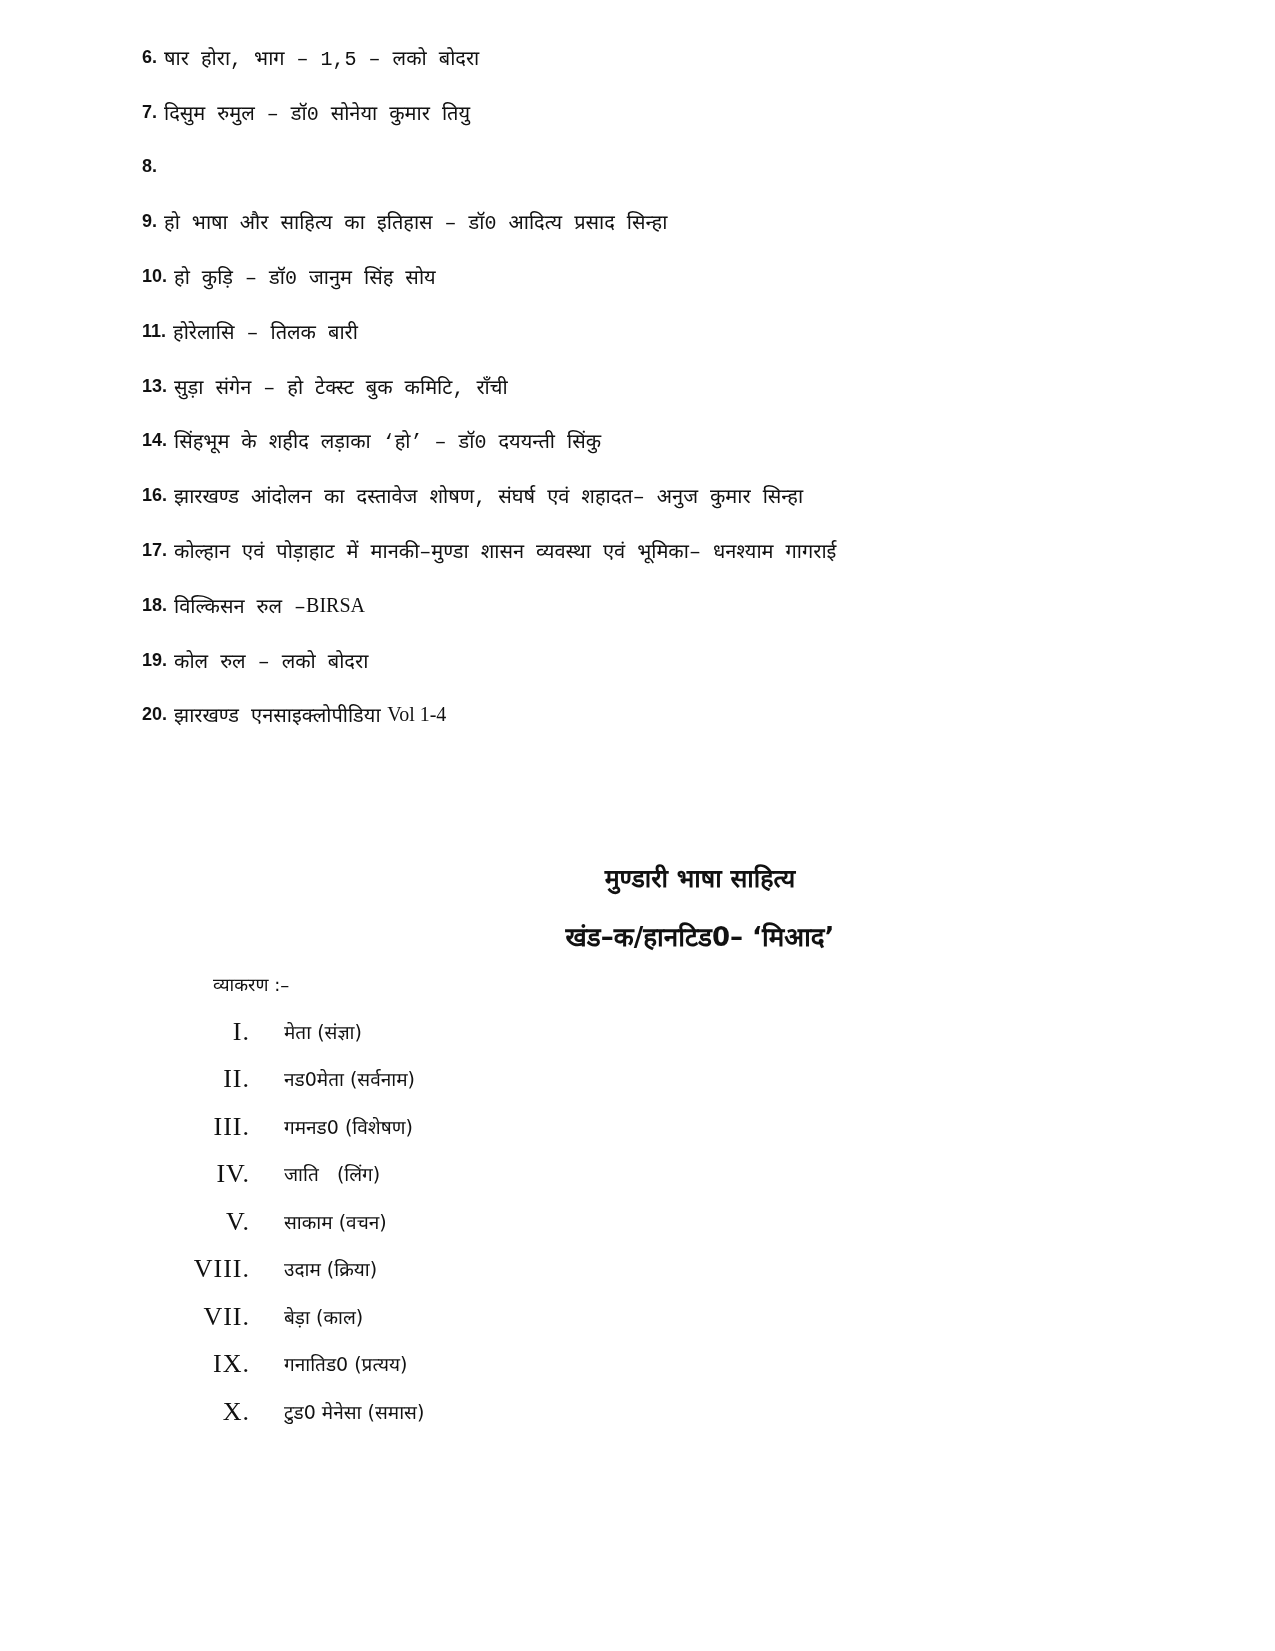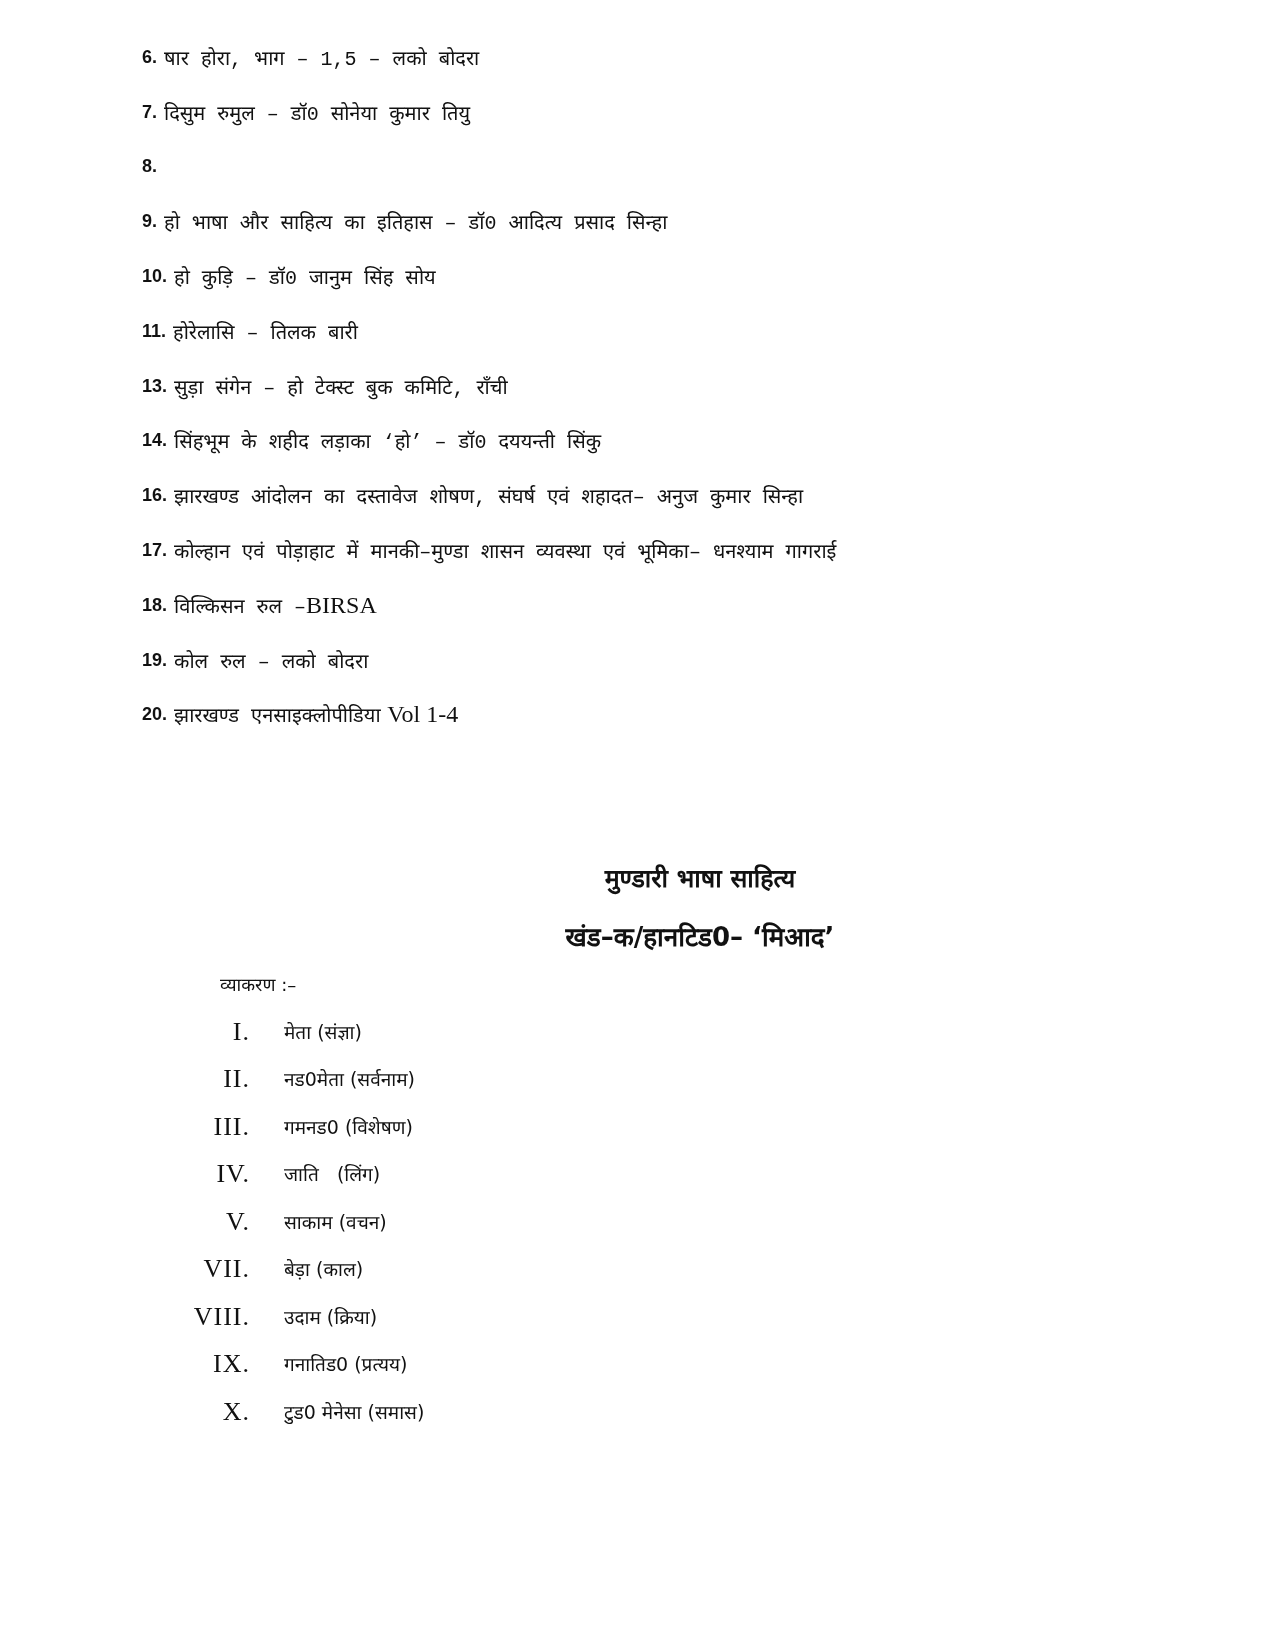--- a/index.html
+++ b/index.html
@@ -2,27 +2,27 @@
 <html><head>
 <meta charset="utf-8">
 <style>
   html, body { margin: 0; padding: 0; background: #ffffff; }
   body { width: 1275px; height: 1651px; position: relative; overflow: hidden;
          font-family: "DejaVu Sans", sans-serif; color: #111; }
   .ref-list { position: absolute; left: 142px; top: 30px; margin: 0; padding: 0; list-style: none; }
   .ref-item { height: 54.8px; display: flex; align-items: center; font-size: 21px; white-space: nowrap; }
   .ref-num { font-family: "Liberation Sans", sans-serif; font-weight: bold; font-size: 18px; margin-right: 7px; }
   .ref-text { font-family: Liberation Mono, monospace; font-size: 20px; }
-  .latin { font-family: "Liberation Serif", serif; font-size: 24px; }
+  .latin { font-family: "Liberation Serif", serif; font-size: 20px; }
   .section-title { position: absolute; left: 0; width: 1400px; text-align: center;
                    font-family: "DejaVu Sans", sans-serif; font-weight: bold; }
   .title1 { top: 860px; font-size: 25px; }
   .title1 span { text-underline-offset: 6px; text-decoration-thickness: 2px; }
   .title2 { top: 918px; font-size: 26px; }
-  .grammar-label { position: absolute; left: 220px; top: 972px; font-size: 18px; }
+  .grammar-label { position: absolute; left: 213px; top: 972px; font-size: 18px; }
   .grammar-list { position: absolute; left: 170px; top: 1008px; margin: 0; padding: 0; list-style: none; }
   .grammar-item { height: 47.5px; display: flex; align-items: center; white-space: nowrap; }
   .roman { width: 80px; text-align: right; font-family: "Liberation Serif", serif; font-size: 26px; letter-spacing: 1px; }
   .gram-text { margin-left: 34px; font-size: 19px; }
 </style>
 </head>
 <body>
 
 <ul class="ref-list">
   <li class="ref-item">
@@ -96,26 +96,26 @@
     </li>
   <li class="grammar-item">
       <span class="roman">IV.</span>
       <span class="gram-text" style="white-space:pre">जाति   (लिंग)</span>
     </li>
   <li class="grammar-item">
       <span class="roman">V.</span>
       <span class="gram-text">साकाम (वचन)</span>
     </li>
   <li class="grammar-item">
+      <span class="roman">VIII.</span>
+      <span class="gram-text">उदाम (क्रिया)</span>
+    </li>
+  <li class="grammar-item">
       <span class="roman">VII.</span>
       <span class="gram-text">बेड़ा (काल)</span>
-    </li>
-  <li class="grammar-item">
-      <span class="roman">VIII.</span>
-      <span class="gram-text">उदाम (क्रिया)</span>
     </li>
   <li class="grammar-item">
       <span class="roman">IX.</span>
       <span class="gram-text">गनातिड0 (प्रत्यय)</span>
     </li>
   <li class="grammar-item">
       <span class="roman">X.</span>
       <span class="gram-text">टुड0 मेनेसा (समास)</span>
     </li>
 </ul>

